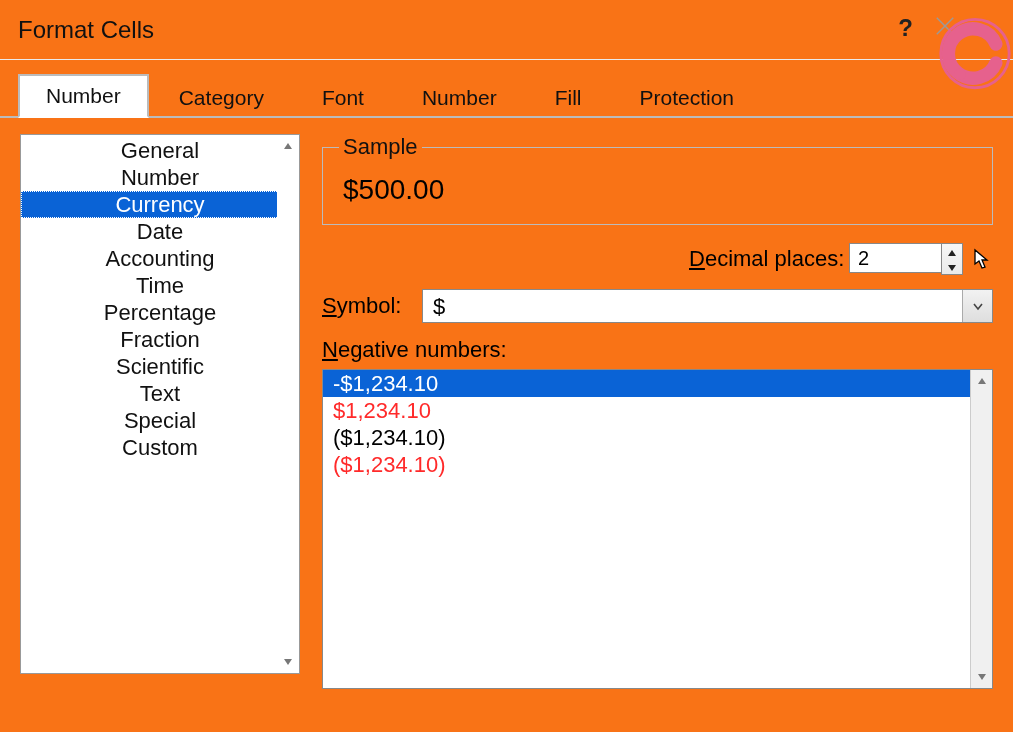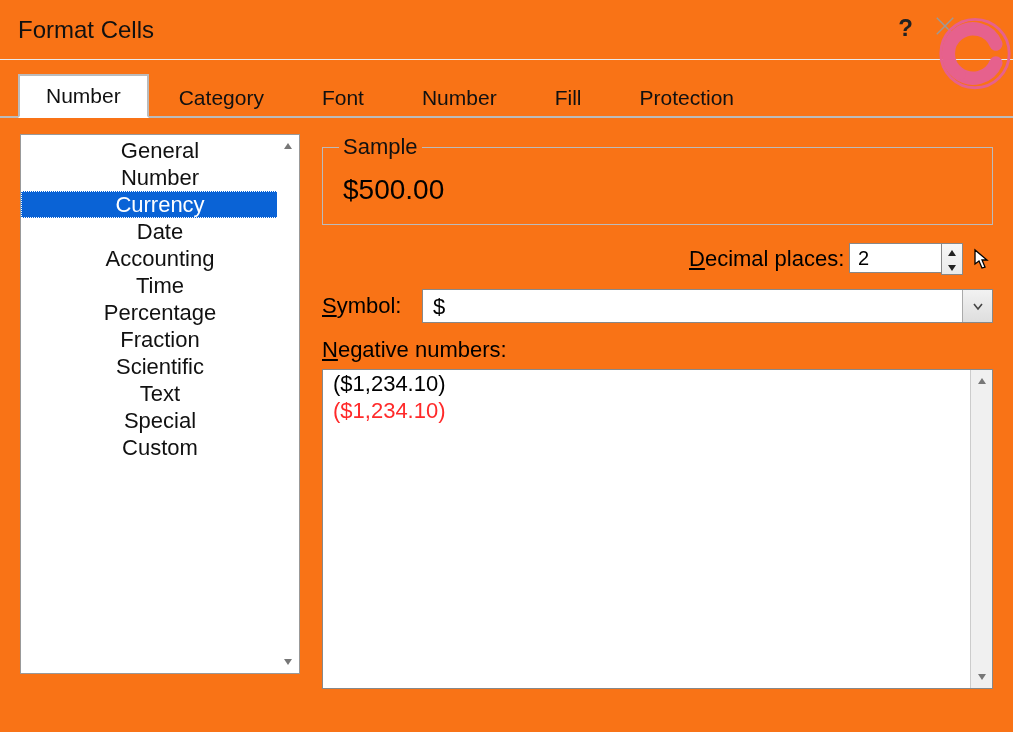--- a/index.html
+++ b/index.html
@@ -297,20 +297,22 @@
             <span><svg viewBox="0 0 10 8">
                   <polyline points="1,1 5,6 9,1" fill="none" stroke="#444" stroke-width="1.6"></polyline>
                 </svg></span>
           </div>
         </div>
       </div>
 
       <label class="neg-label"><u>N</u>egative numbers:</label>
       <div class="neg-box">
         <ul class="neg-list">
+          <li class="selected">-$1,234.10</li>
+          <li class="red">$1,234.10</li>
           <li>($1,234.10)</li>
           <li class="red">($1,234.10)</li>
         </ul>
         <div class="neg-scroll">
           <div class="scroll-arrow">
             <svg viewBox="0 0 10 10">
                 <polygon points="5,2 9,8 1,8" fill="#777"></polygon>
               </svg>
           </div>
           <div class="scroll-arrow">

